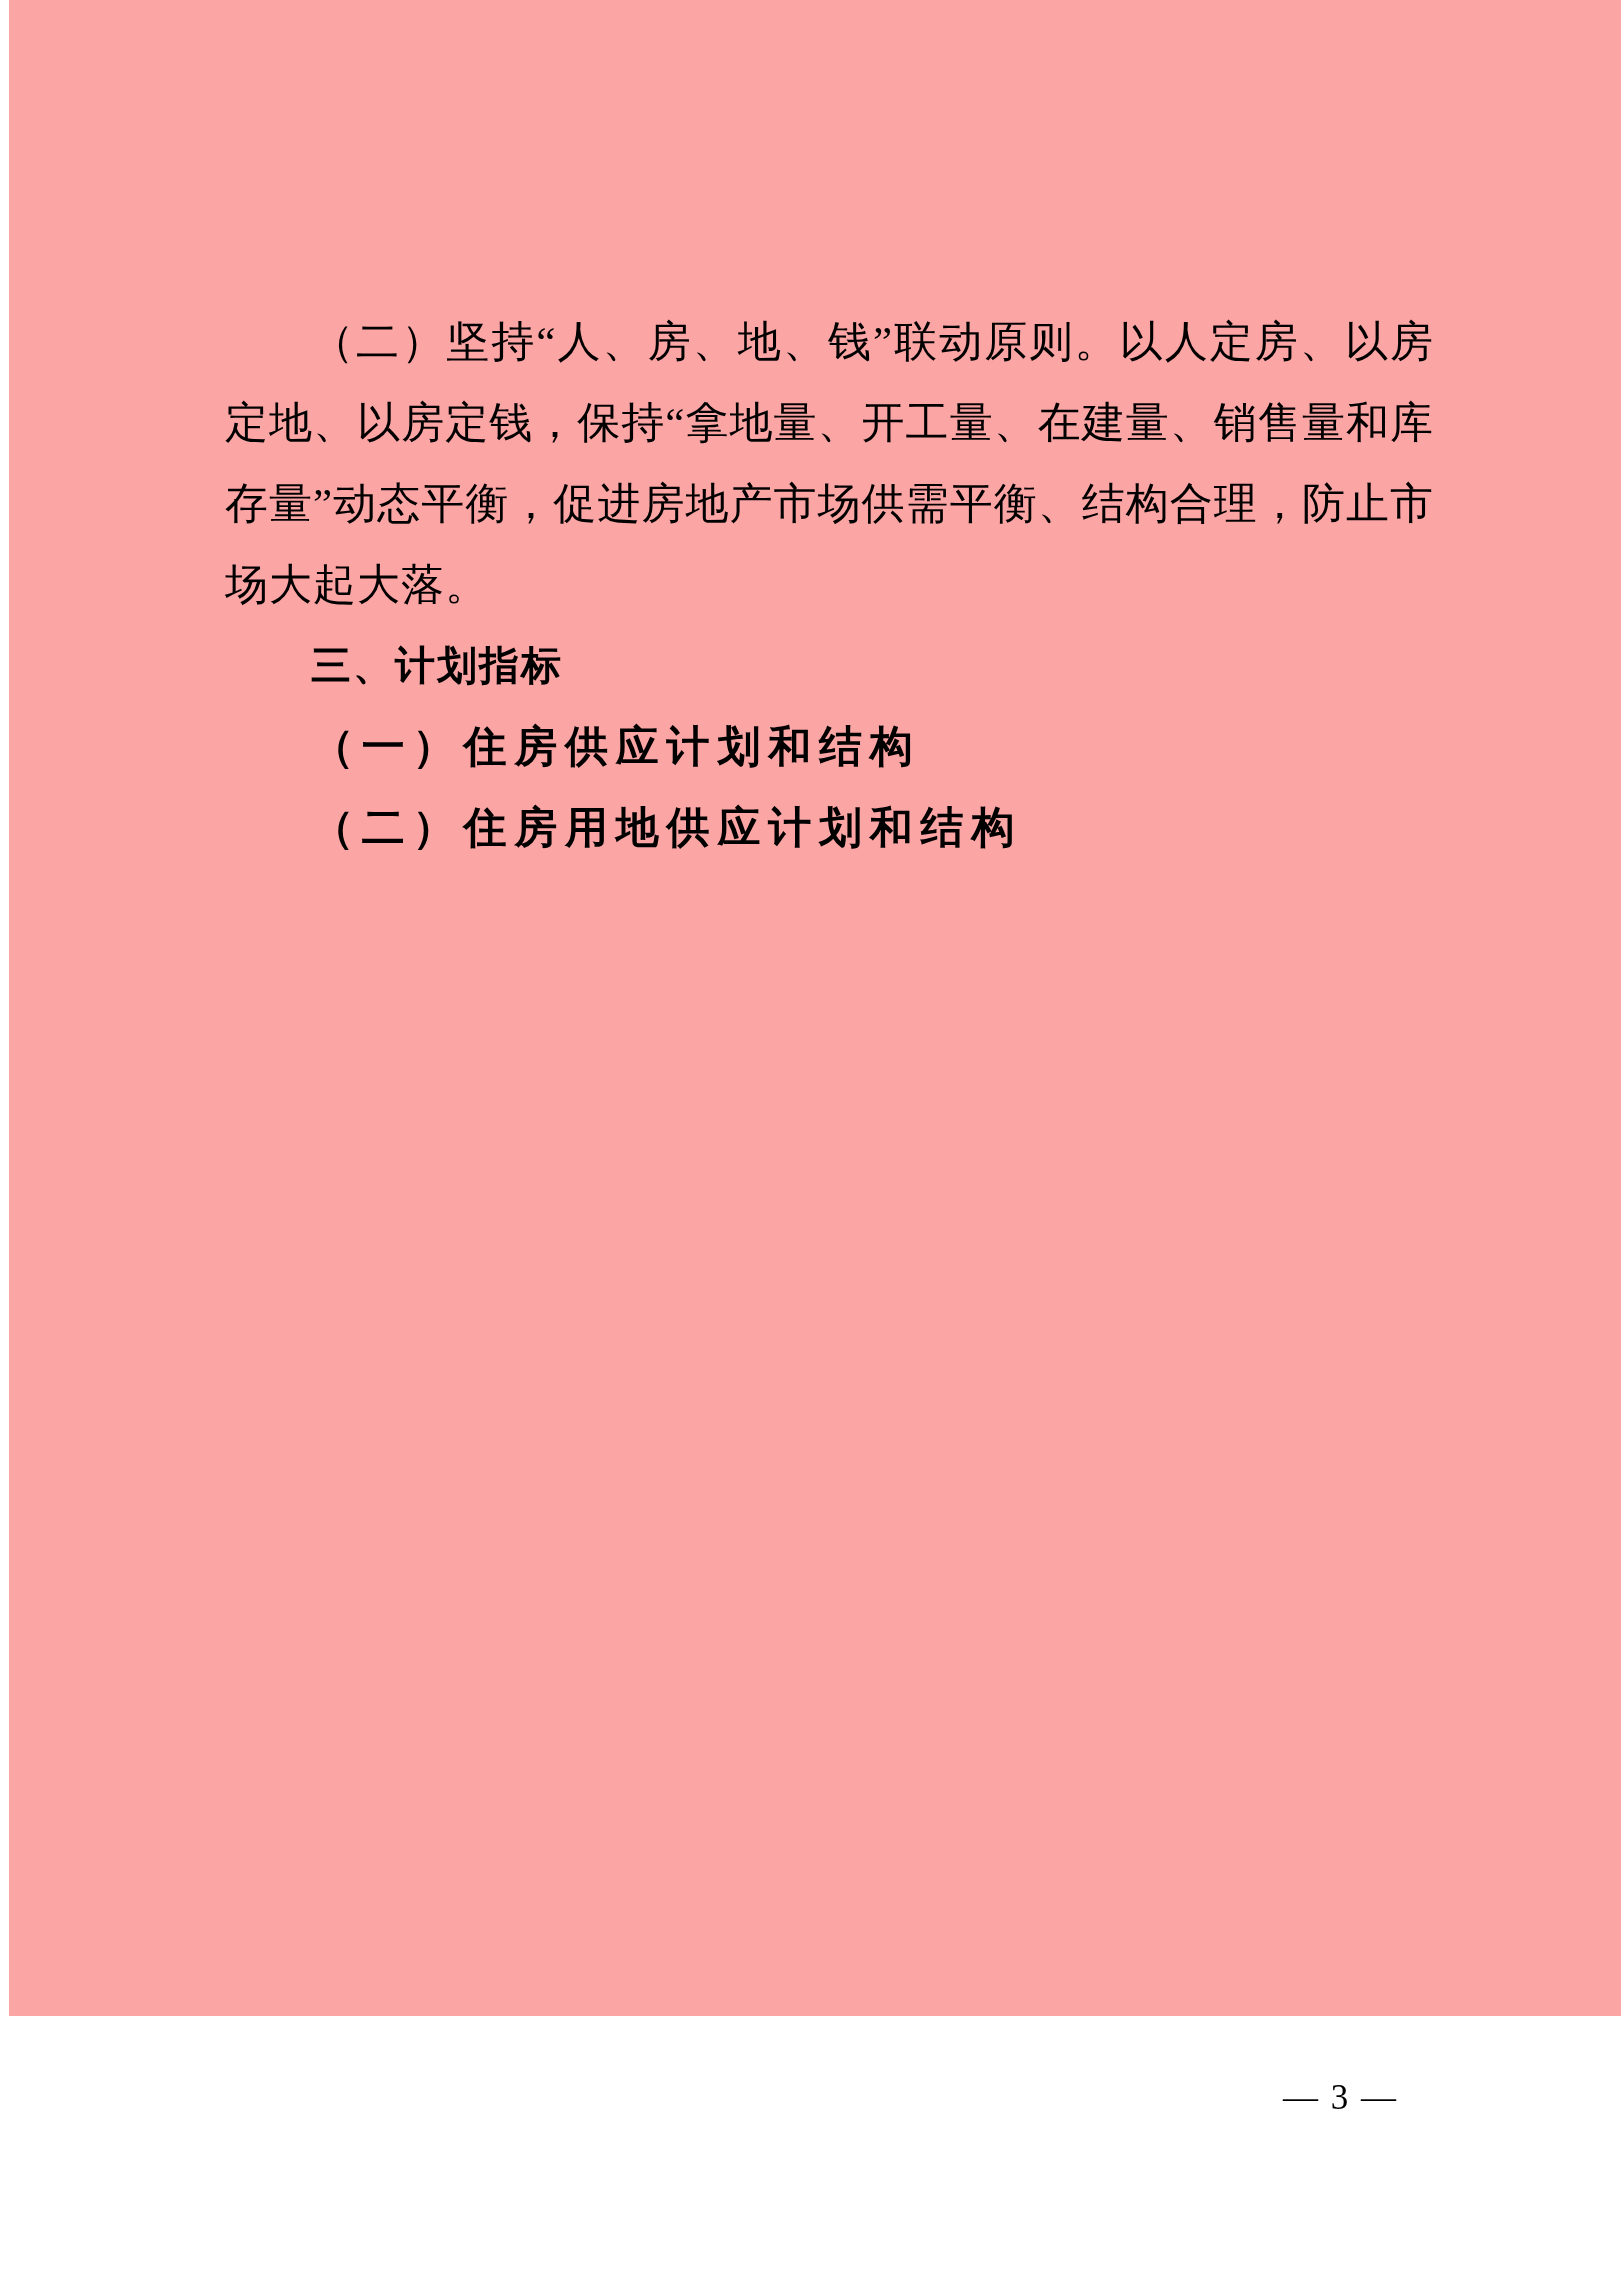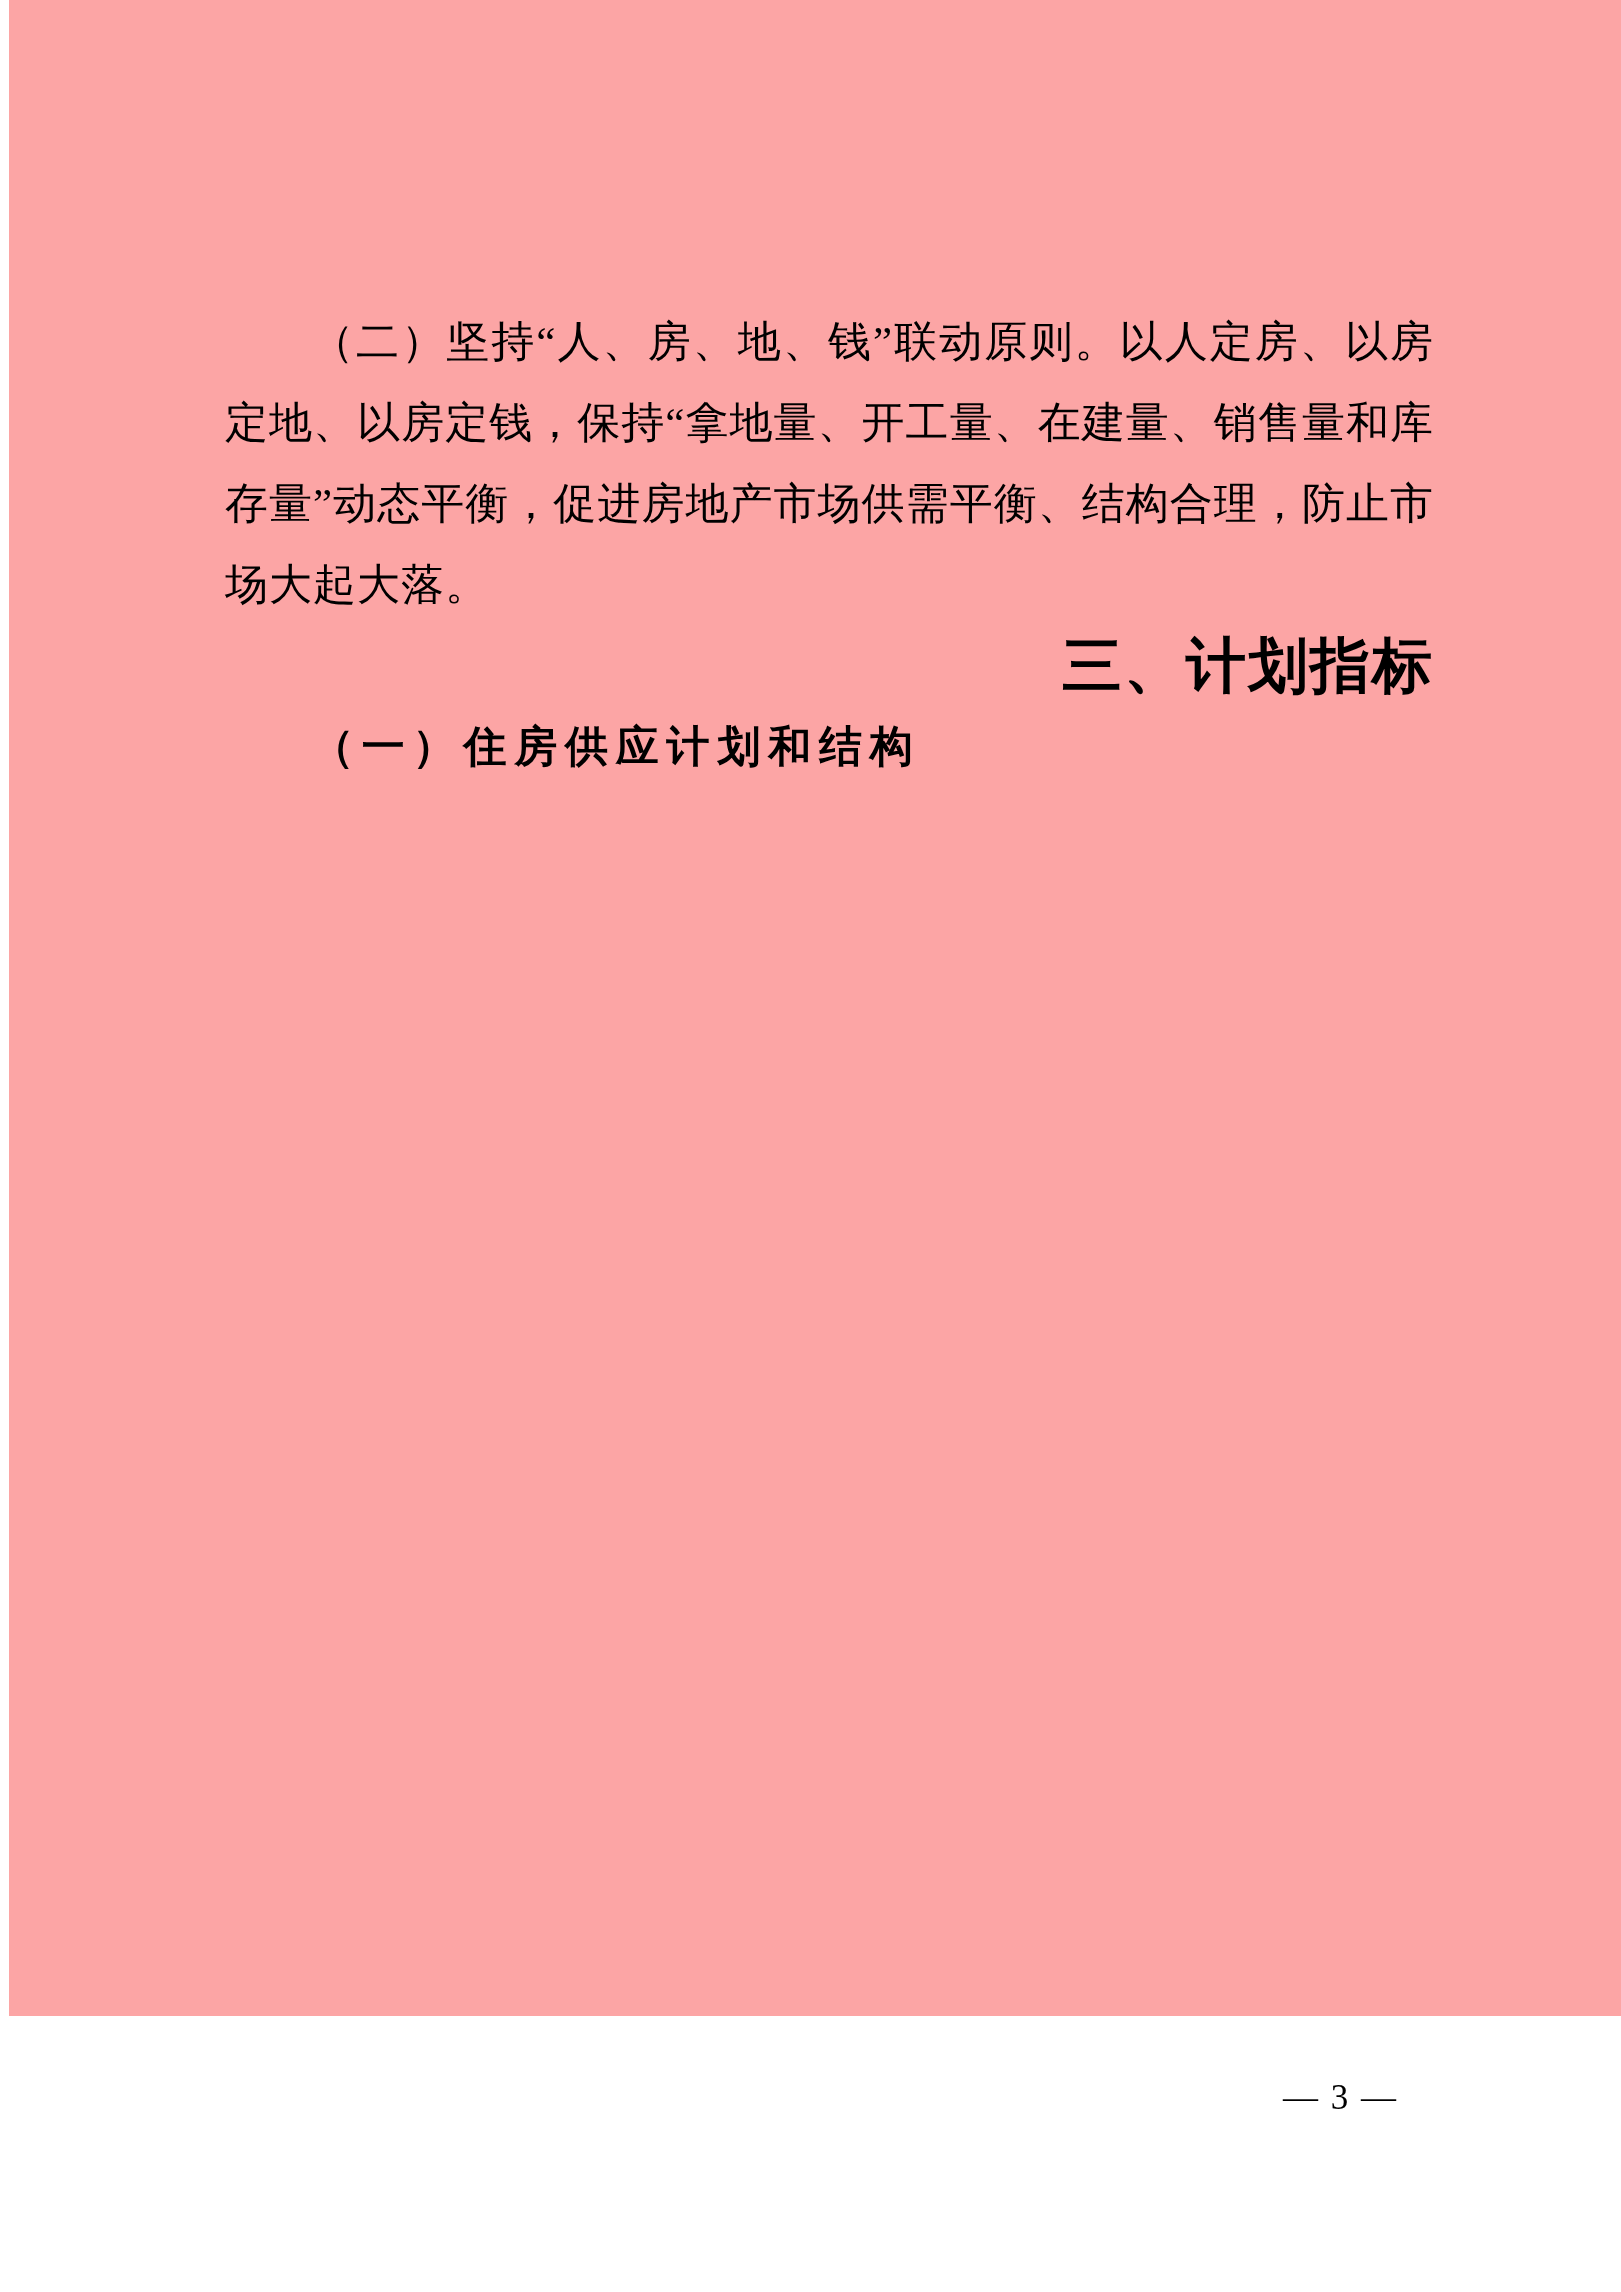--- a/index.html
+++ b/index.html
@@ -35,26 +35,25 @@
     margin: 0;
     text-indent: 86px;
     text-align: justify;
     word-break: break-all;
     overflow-wrap: anywhere;
     letter-spacing: 1px;
   }
   .heading {
     font-family: "Liberation Sans", sans-serif;
     font-weight: bold;
-    font-size: 60px;
+    font-size: 40px;
     line-height: 81px;
     margin: 0;
     text-indent: 86px;
     letter-spacing: 2px;
-    text-align: right;
   }
   .subheading {
     font-size: 43px;
     font-weight: bold;
     font-style: normal;
     line-height: 81px;
     margin: 0;
     text-indent: 86px;
     letter-spacing: 7.8px;
   }
@@ -70,16 +69,17 @@
   }
 </style>
 </head>
 <body>
 
 <div class="page">
   <div class="content">
     <p class="para">（二）坚持“人、房、地、钱”联动原则。以人定房、以房定地、以房定钱，保持“拿地量、开工量、在建量、销售量和库存量”动态平衡，促进房地产市场供需平衡、结构合理，防止市场大起大落。</p>
     <h2 class="heading">三、计划指标</h2>
     <h3 class="subheading">（一）住房供应计划和结构</h3>
+    <h3 class="subheading">（二）住房用地供应计划和结构</h3>
   </div>
   <div class="page-number">— 3 —</div>
 </div>
 
 
 </body></html>

